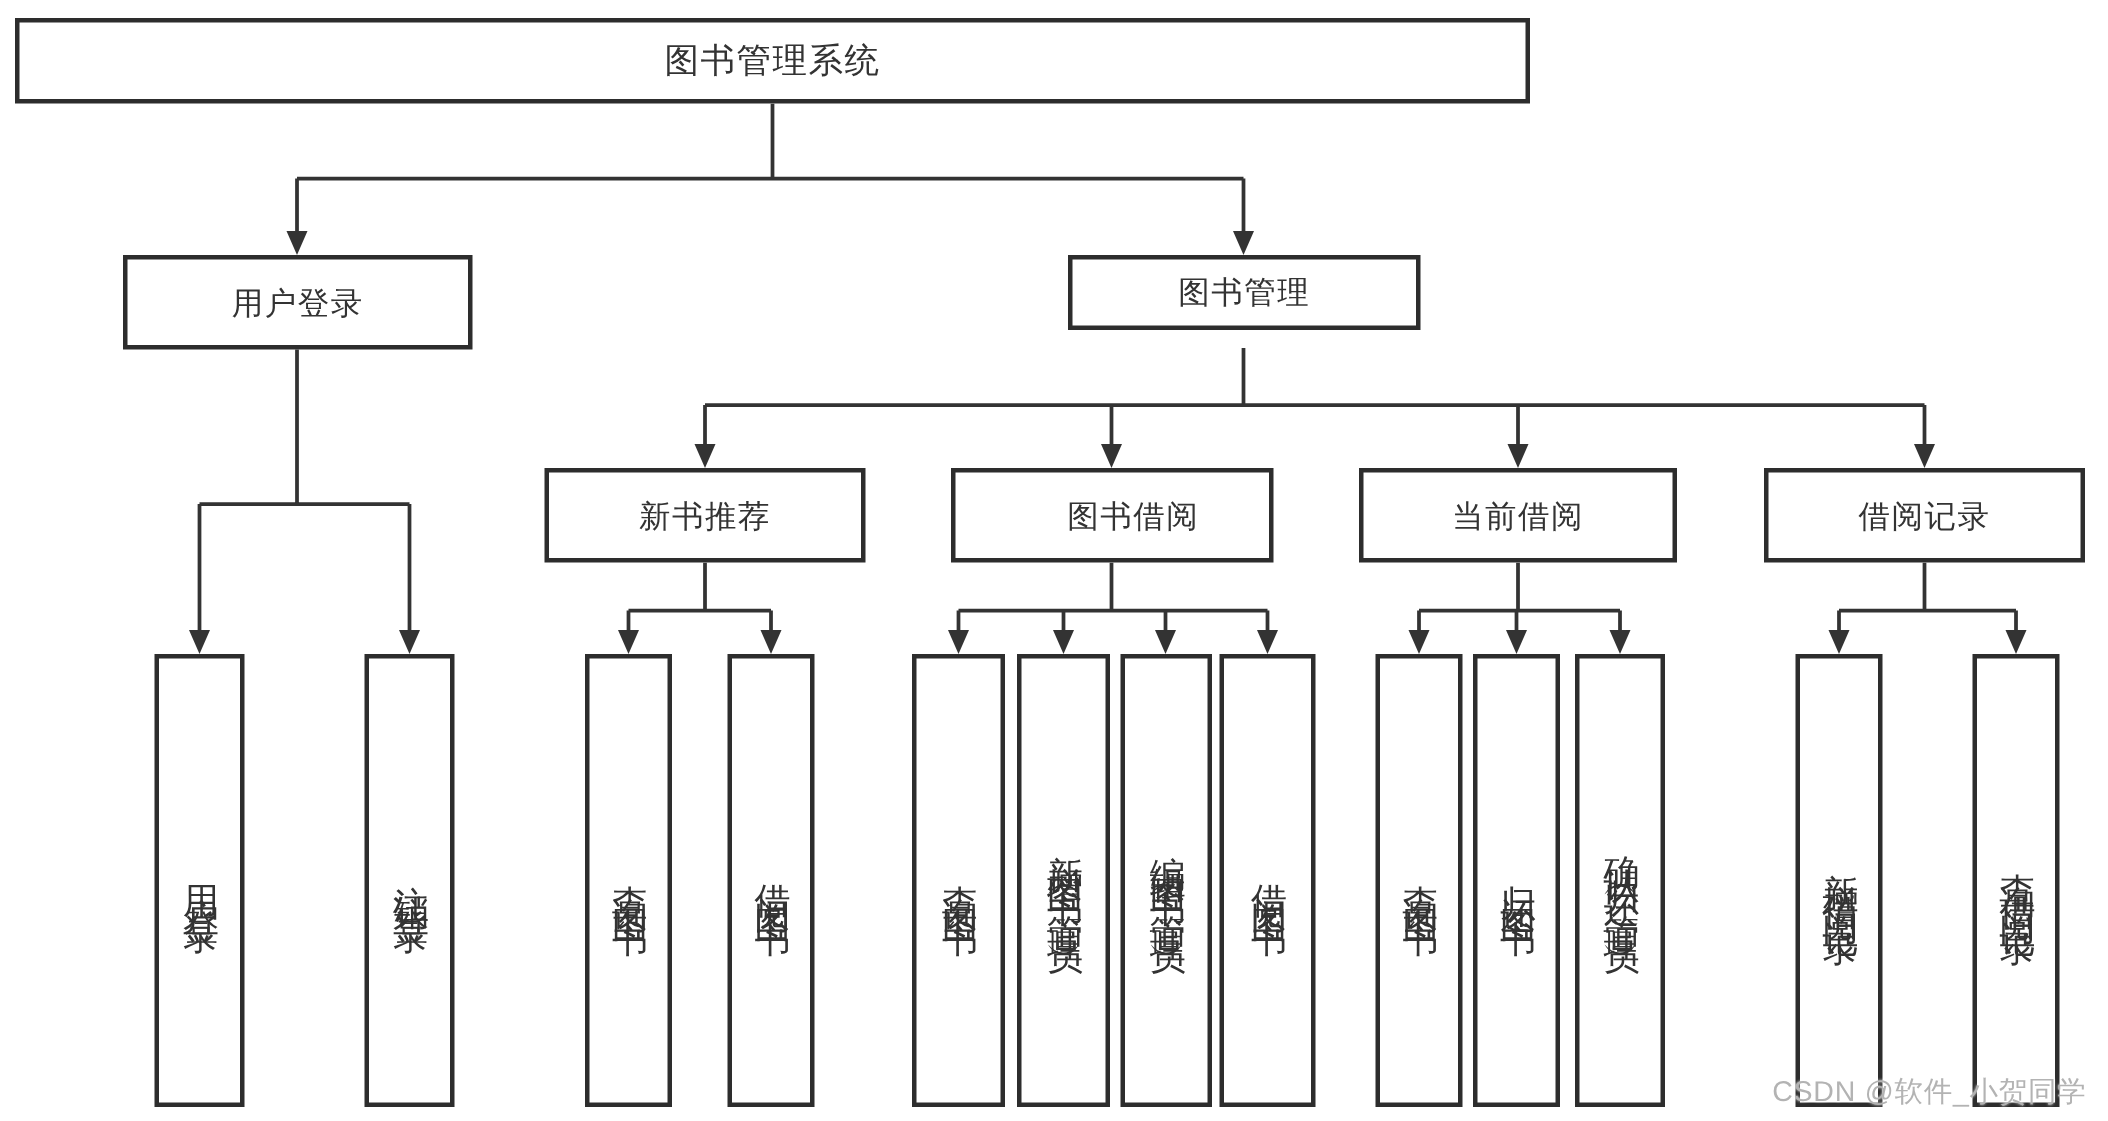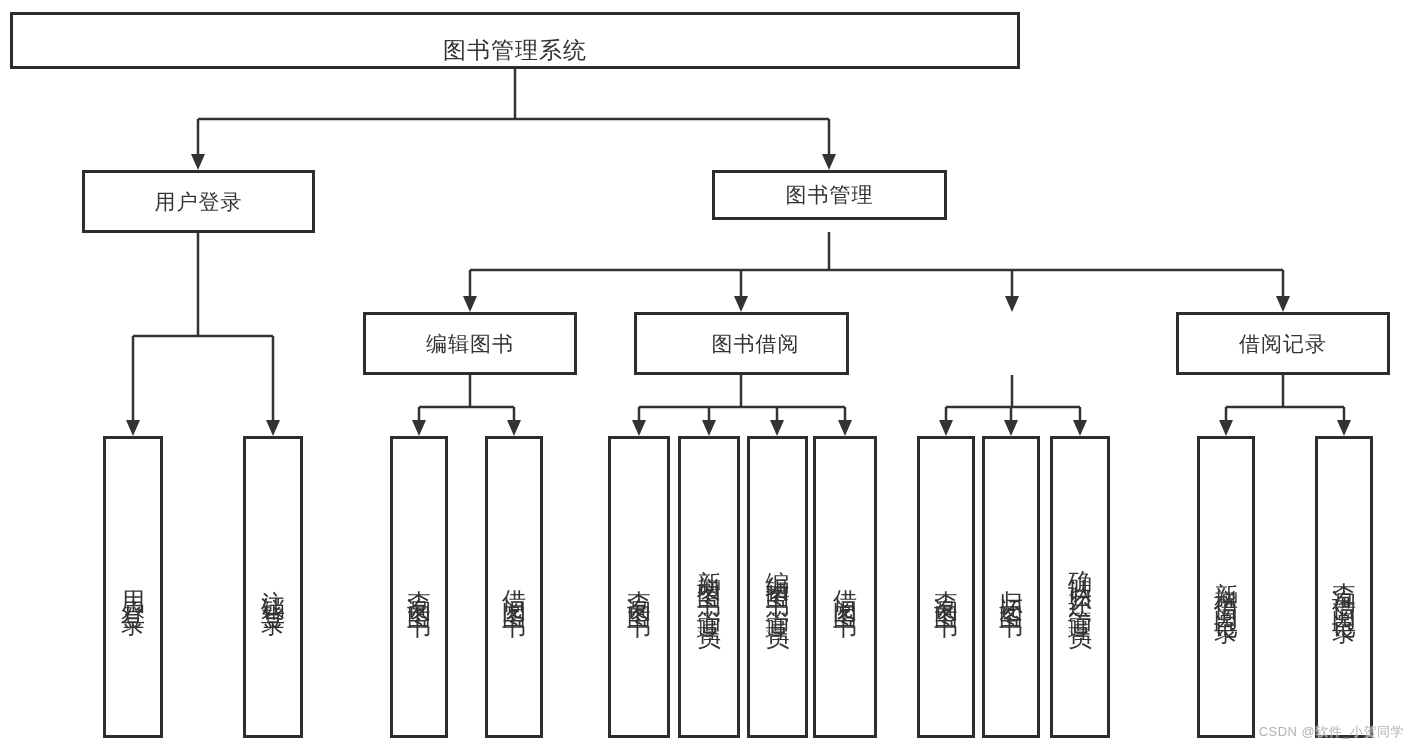--- a/index.html
+++ b/index.html
@@ -13,34 +13,34 @@
   .connectors{position:absolute;left:0;top:0;width:1405px;height:747px;}
   .node{
     position:absolute;
     box-sizing:border-box;
     background:#ffffff;
     border:3px solid #2d2d2d;
     display:flex;align-items:center;justify-content:center;
     color:#333333;
   }
   .hbox{font-size:21px;letter-spacing:1px;}
-  .rootbox{font-size:23px;letter-spacing:1px;align-items:flex-end;}
+  .rootbox{font-size:23px;letter-spacing:1px;}
   .vbox{padding:4px 0;}
   .vbox .vtext{
     writing-mode:vertical-rl;
     text-orientation:mixed;
     font-size:24px;
     line-height:1;
     letter-spacing:8px;
     white-space:nowrap;
   }
   .watermark{
     position:absolute;
-    right:1px;bottom:6px;
-    font-size:13px;
+    right:14px;bottom:6px;
+    font-size:19px;
     color:#b3b3b3;
     letter-spacing:0.5px;
     text-shadow:0 0 2px #ffffff;
   }
 </style>
 </head>
 <body>
 
 <div class="stage">
 
@@ -89,24 +89,27 @@
   </div>
 
   <div class="node hbox" style="left:82px;top:170px;width:233px;height:63px;">
     <span>用户登录</span>
   </div>
   <div class="node hbox" style="left:712px;top:170px;width:235px;height:50px;">
     <span>图书管理</span>
   </div>
 
   <div class="node hbox" style="left:363px;top:312px;width:214px;height:63px;">
-    <span>编辑图书</span>
+    <span>新书推荐</span>
   </div>
   <div class="node hbox" style="left:634px;top:312px;width:215px;height:63px;padding-left:28px;">
     <span>图书借阅</span>
+  </div>
+  <div class="node hbox" style="left:906px;top:312px;width:212px;height:63px;">
+    <span>当前借阅</span>
   </div>
   <div class="node hbox" style="left:1176px;top:312px;width:214px;height:63px;">
     <span>借阅记录</span>
   </div>
 
   <div class="node vbox" style="left:103px;top:436px;width:60px;height:302px;">
     <span class="vtext">用户登录</span>
   </div>
   <div class="node vbox" style="left:243px;top:436px;width:60px;height:302px;">
     <span class="vtext">注销登录</span>

